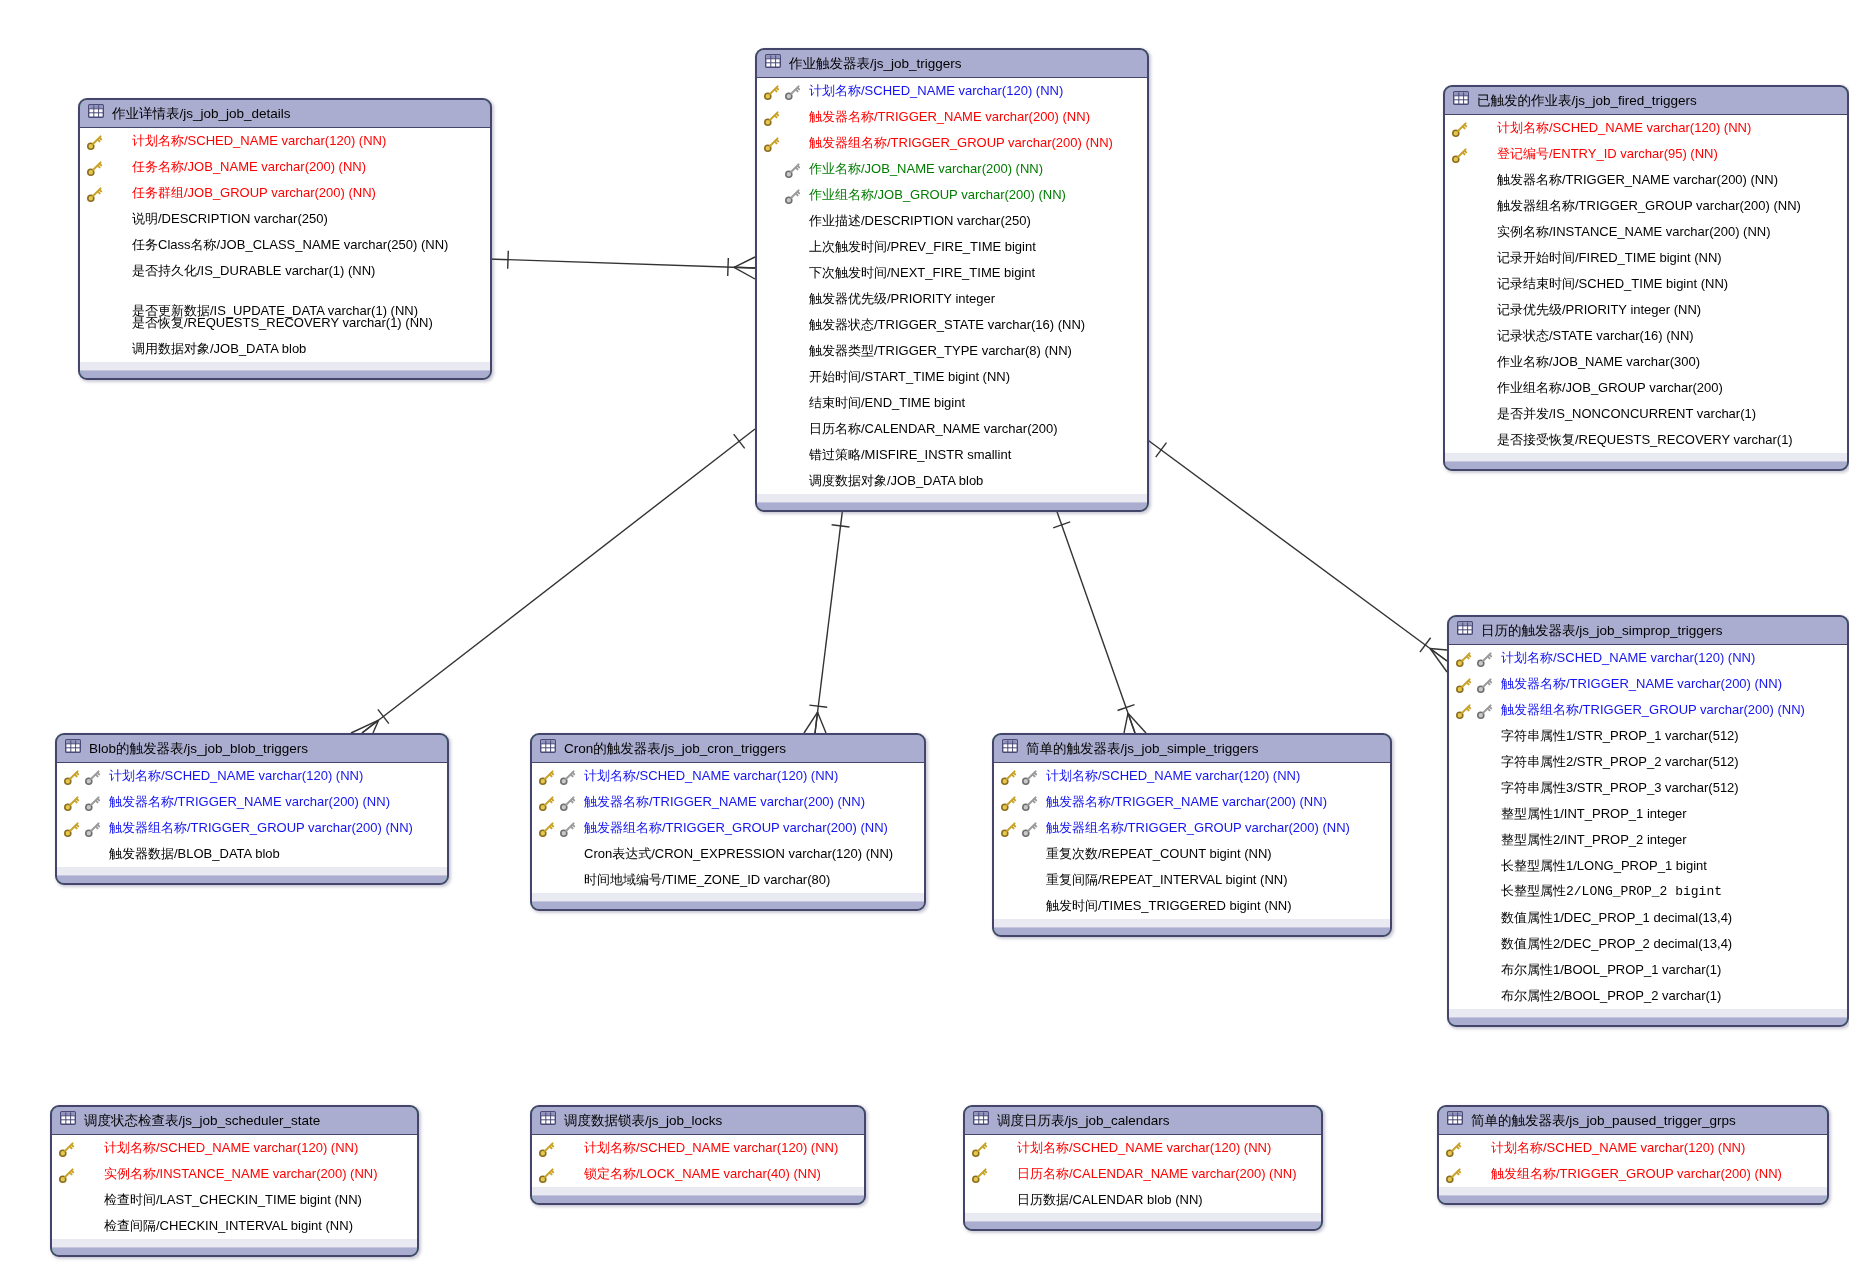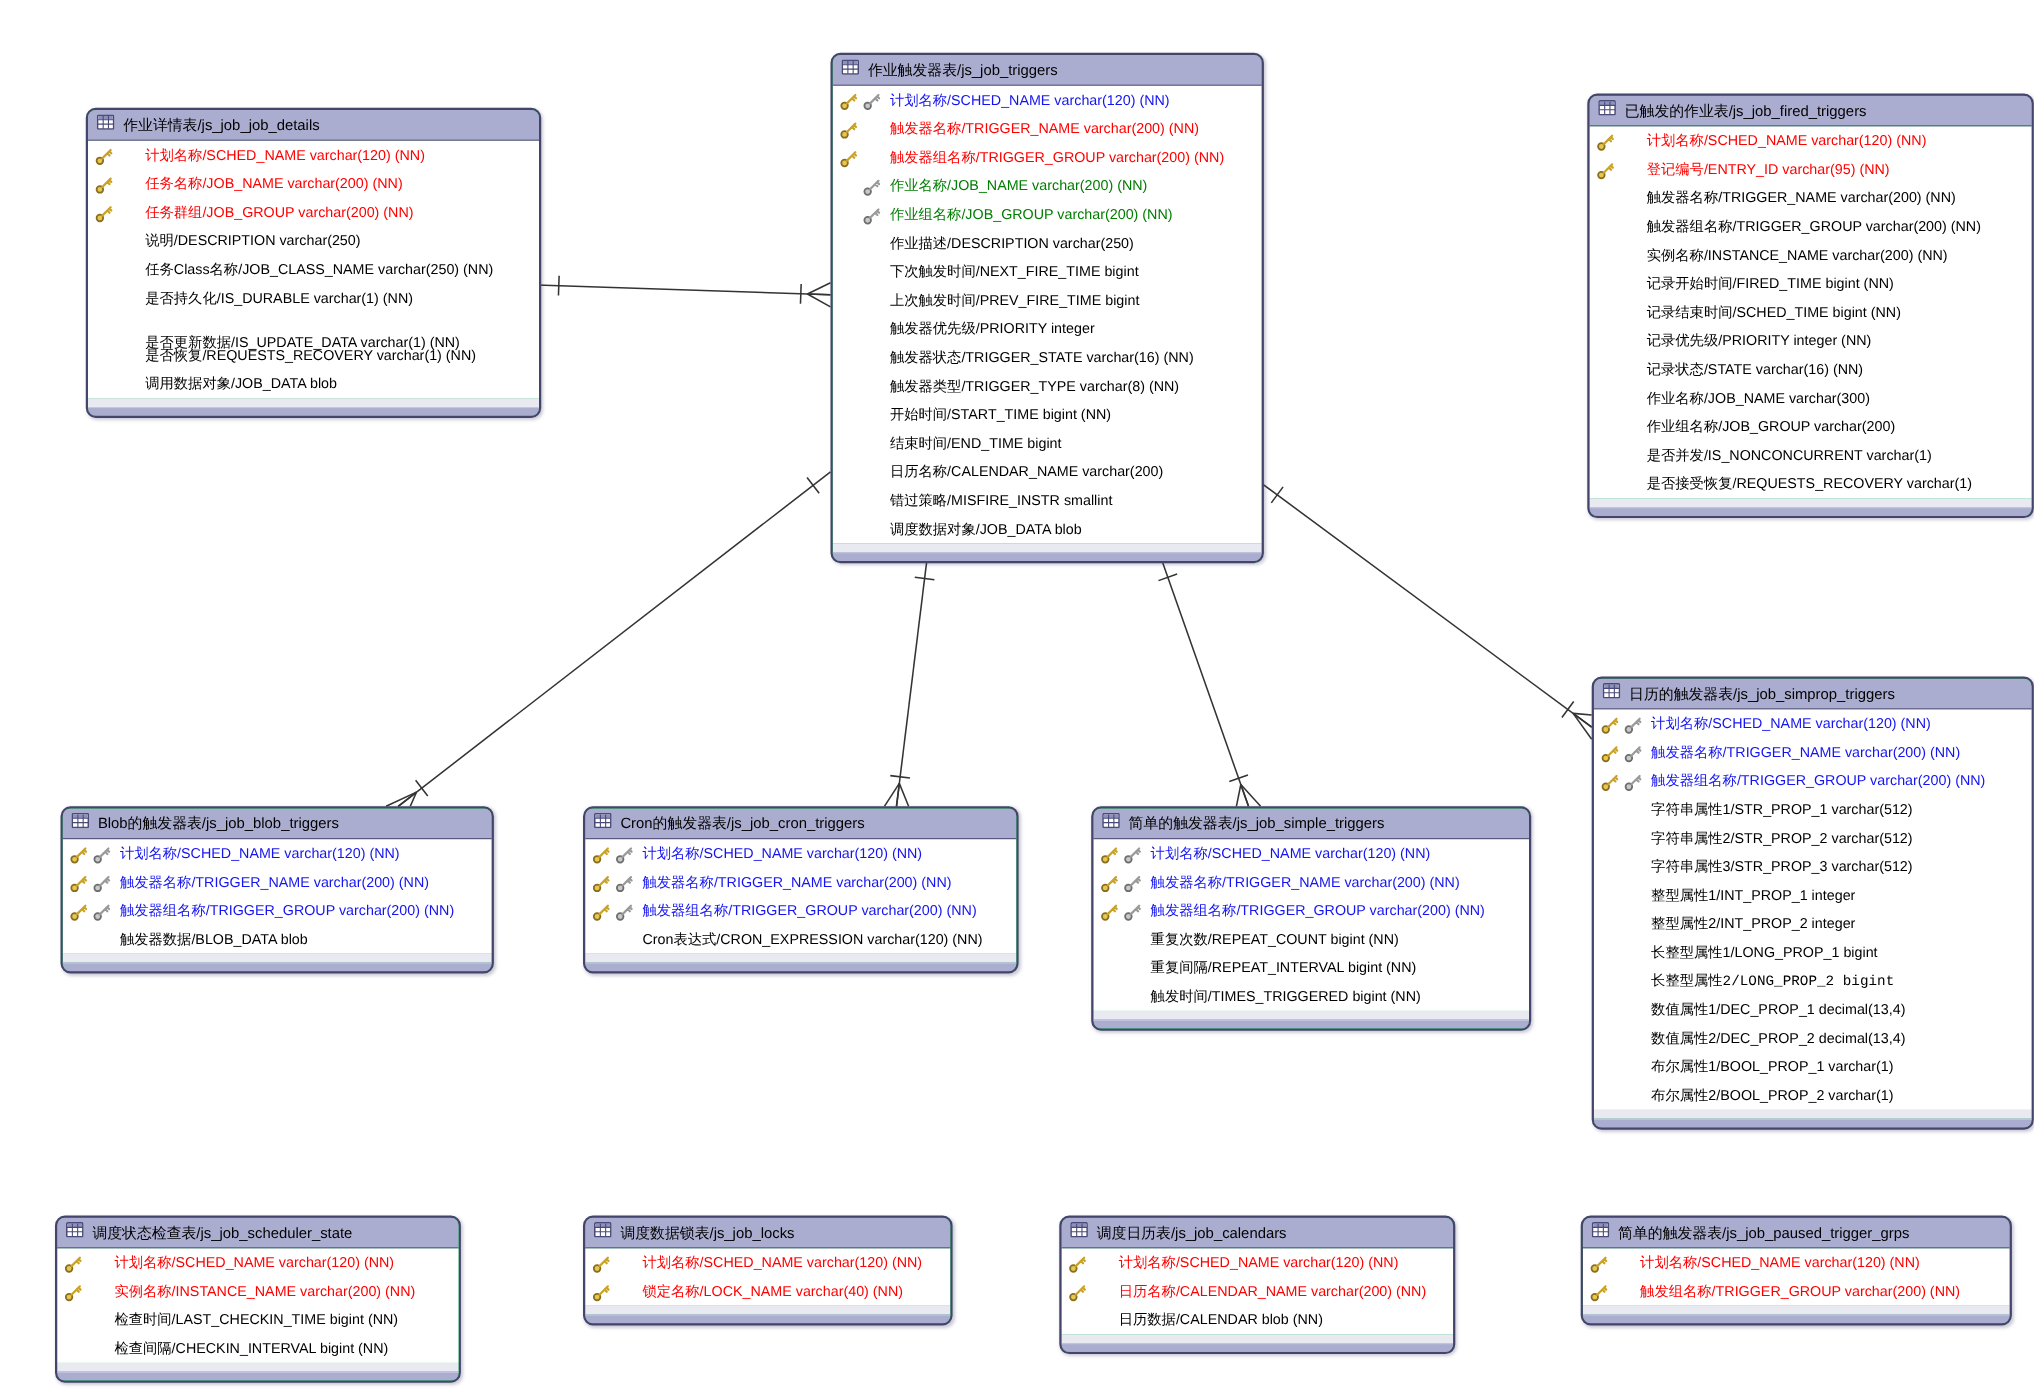--- a/index.html
+++ b/index.html
@@ -265,30 +265,30 @@
           <span class="ftext" style="color: rgb(0, 125, 0);">作业组名称/JOB_GROUP varchar(200) (NN)</span>
         </div>
         <div class="row">
           <span class="keyslot"></span>
           <span class="keyslot"></span>
           <span class="ftext" style="color: rgb(0, 0, 0);">作业描述/DESCRIPTION varchar(250)</span>
         </div>
         <div class="row">
           <span class="keyslot"></span>
           <span class="keyslot"></span>
+          <span class="ftext" style="color: rgb(0, 0, 0);">上次触发时间/PREV_FIRE_TIME bigint</span>
+        </div>
+        <div class="row">
+          <span class="keyslot"></span>
+          <span class="keyslot"></span>
           <span class="ftext" style="color: rgb(0, 0, 0);">下次触发时间/NEXT_FIRE_TIME bigint</span>
         </div>
         <div class="row">
           <span class="keyslot"></span>
           <span class="keyslot"></span>
-          <span class="ftext" style="color: rgb(0, 0, 0);">上次触发时间/PREV_FIRE_TIME bigint</span>
-        </div>
-        <div class="row">
-          <span class="keyslot"></span>
-          <span class="keyslot"></span>
           <span class="ftext" style="color: rgb(0, 0, 0);">触发器优先级/PRIORITY integer</span>
         </div>
         <div class="row">
           <span class="keyslot"></span>
           <span class="keyslot"></span>
           <span class="ftext" style="color: rgb(0, 0, 0);">触发器状态/TRIGGER_STATE varchar(16) (NN)</span>
         </div>
         <div class="row">
           <span class="keyslot"></span>
           <span class="keyslot"></span>
@@ -543,20 +543,25 @@
               <circle cx="4.8" cy="12.2" r="3"></circle>
               <path d="M7 10 L14.6 2.4 M11.6 5.4 L13.6 7.4 M13.4 3.6 L15.2 5.4"></path>
             </svg>
           </span>
           <span class="ftext" style="color: rgb(20, 20, 240);">触发器组名称/TRIGGER_GROUP varchar(200) (NN)</span>
         </div>
         <div class="row">
           <span class="keyslot"></span>
           <span class="keyslot"></span>
           <span class="ftext" style="color: rgb(0, 0, 0);">Cron表达式/CRON_EXPRESSION varchar(120) (NN)</span>
+        </div>
+        <div class="row">
+          <span class="keyslot"></span>
+          <span class="keyslot"></span>
+          <span class="ftext" style="color: rgb(0, 0, 0);">时间地域编号/TIME_ZONE_ID varchar(80)</span>
         </div>
       </div>
     <div class="tbl-strip"></div>
     <div class="tbl-footer"></div>
   </div>
     <div class="db-table" style="left: 992px; top: 733px; width: 396px;">
     <div class="tbl-header">
       <span class="tbl-icon">
         <svg width="16" height="14" viewBox="0 0 16 14">
           <rect class="frame" x="0.7" y="0.7" width="14.6" height="12.6" rx="1"></rect>

